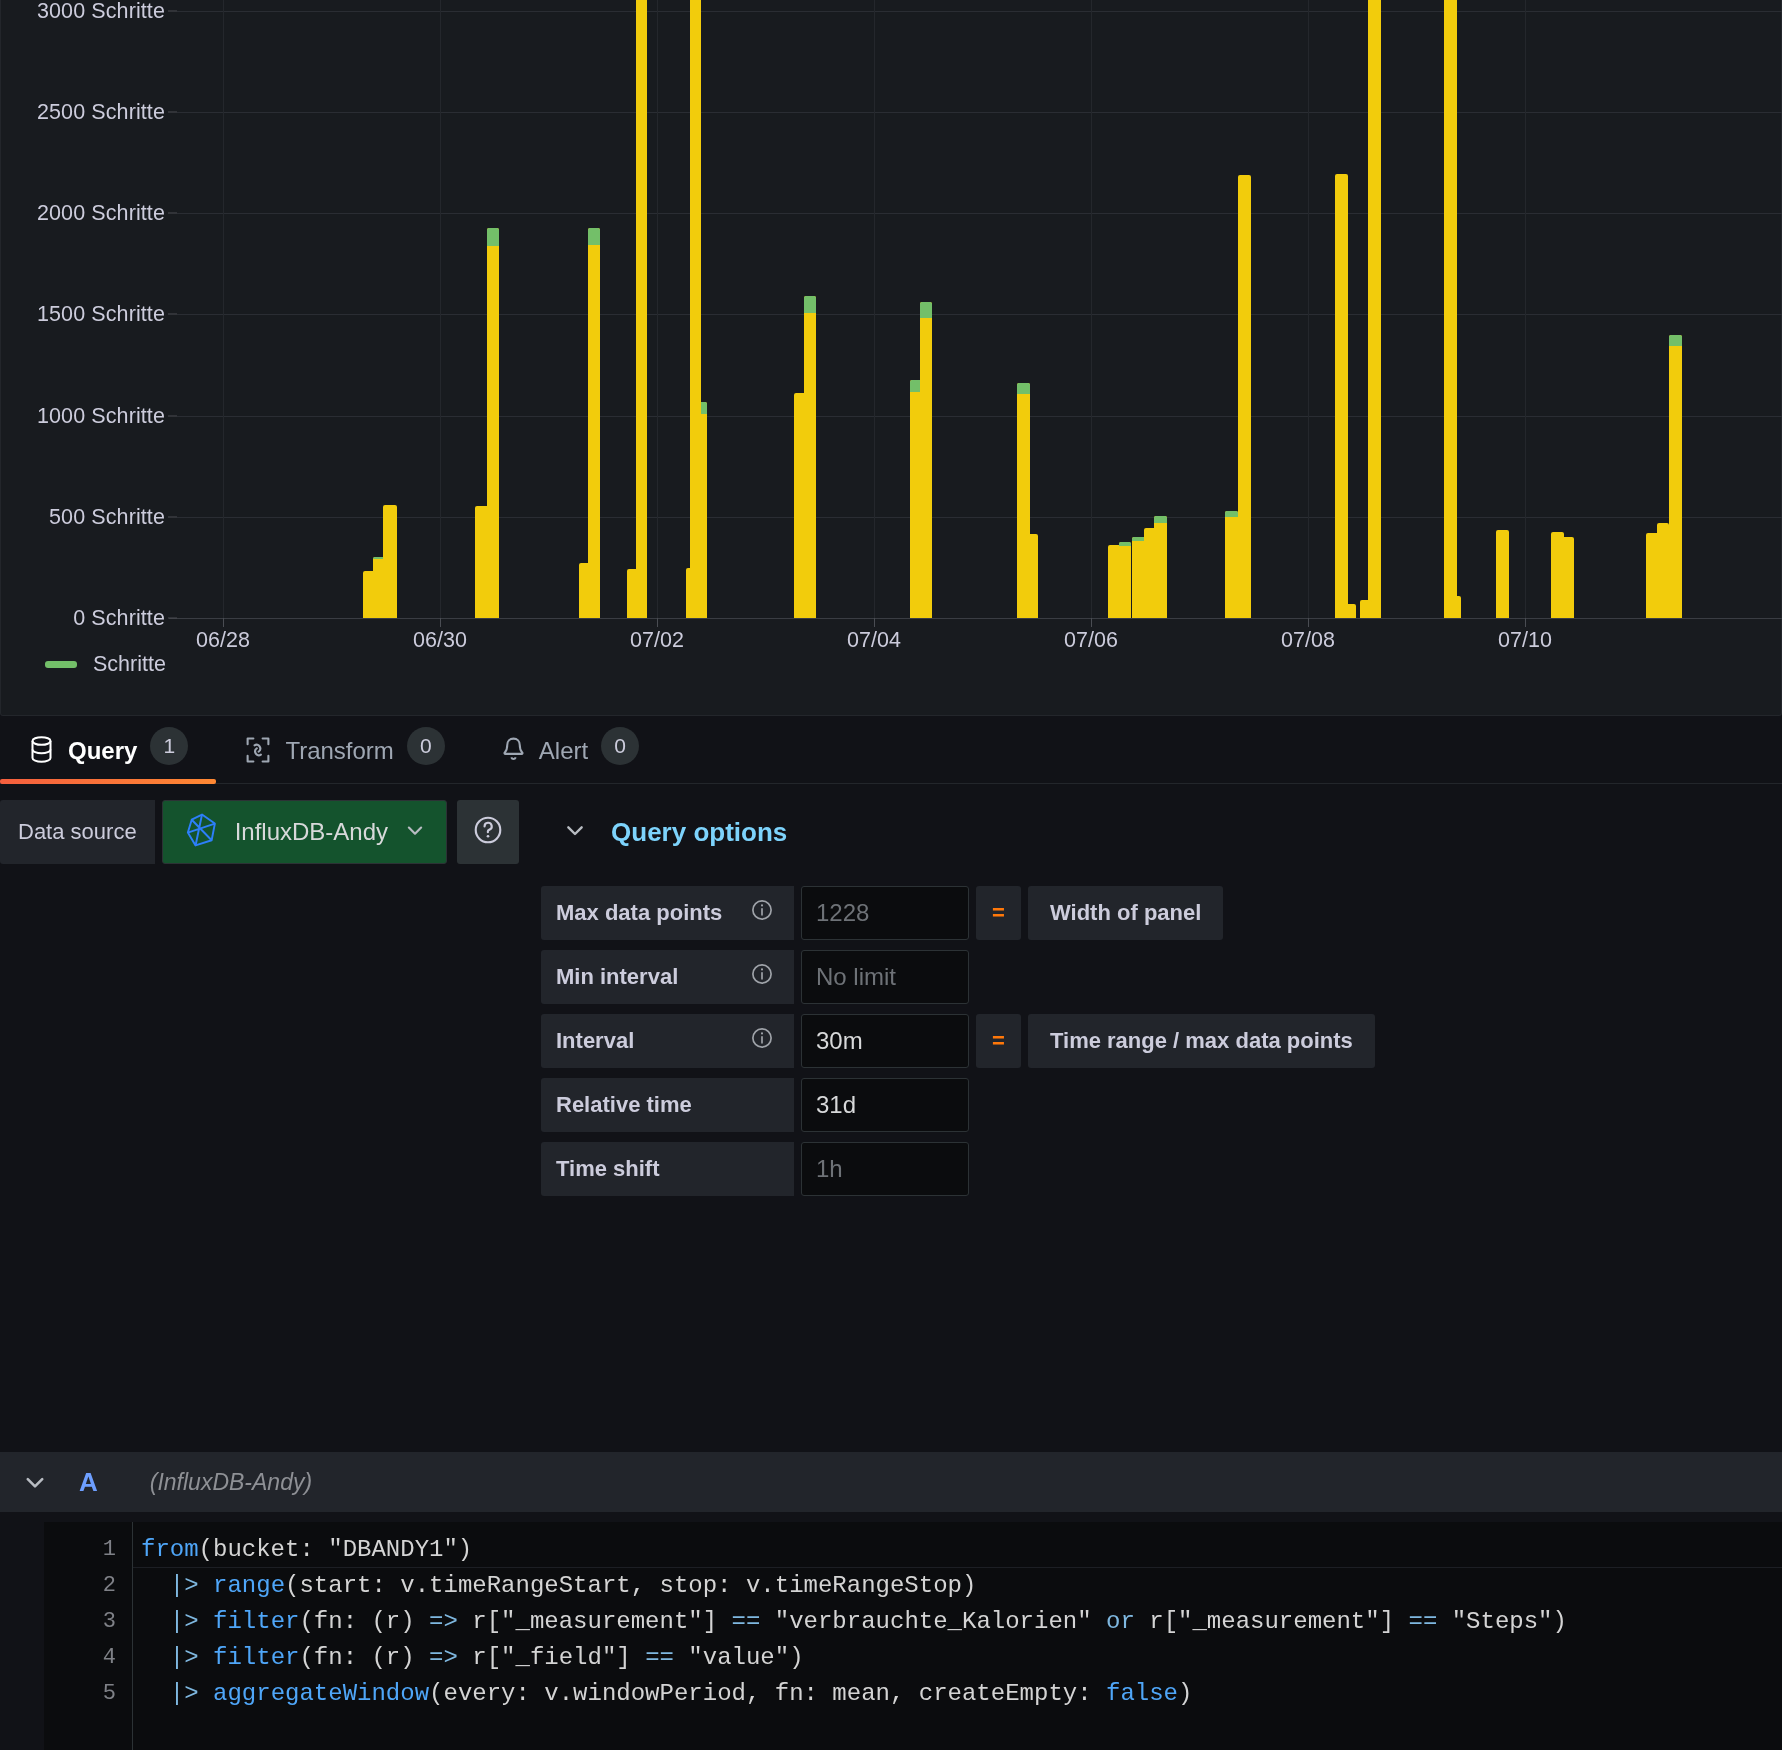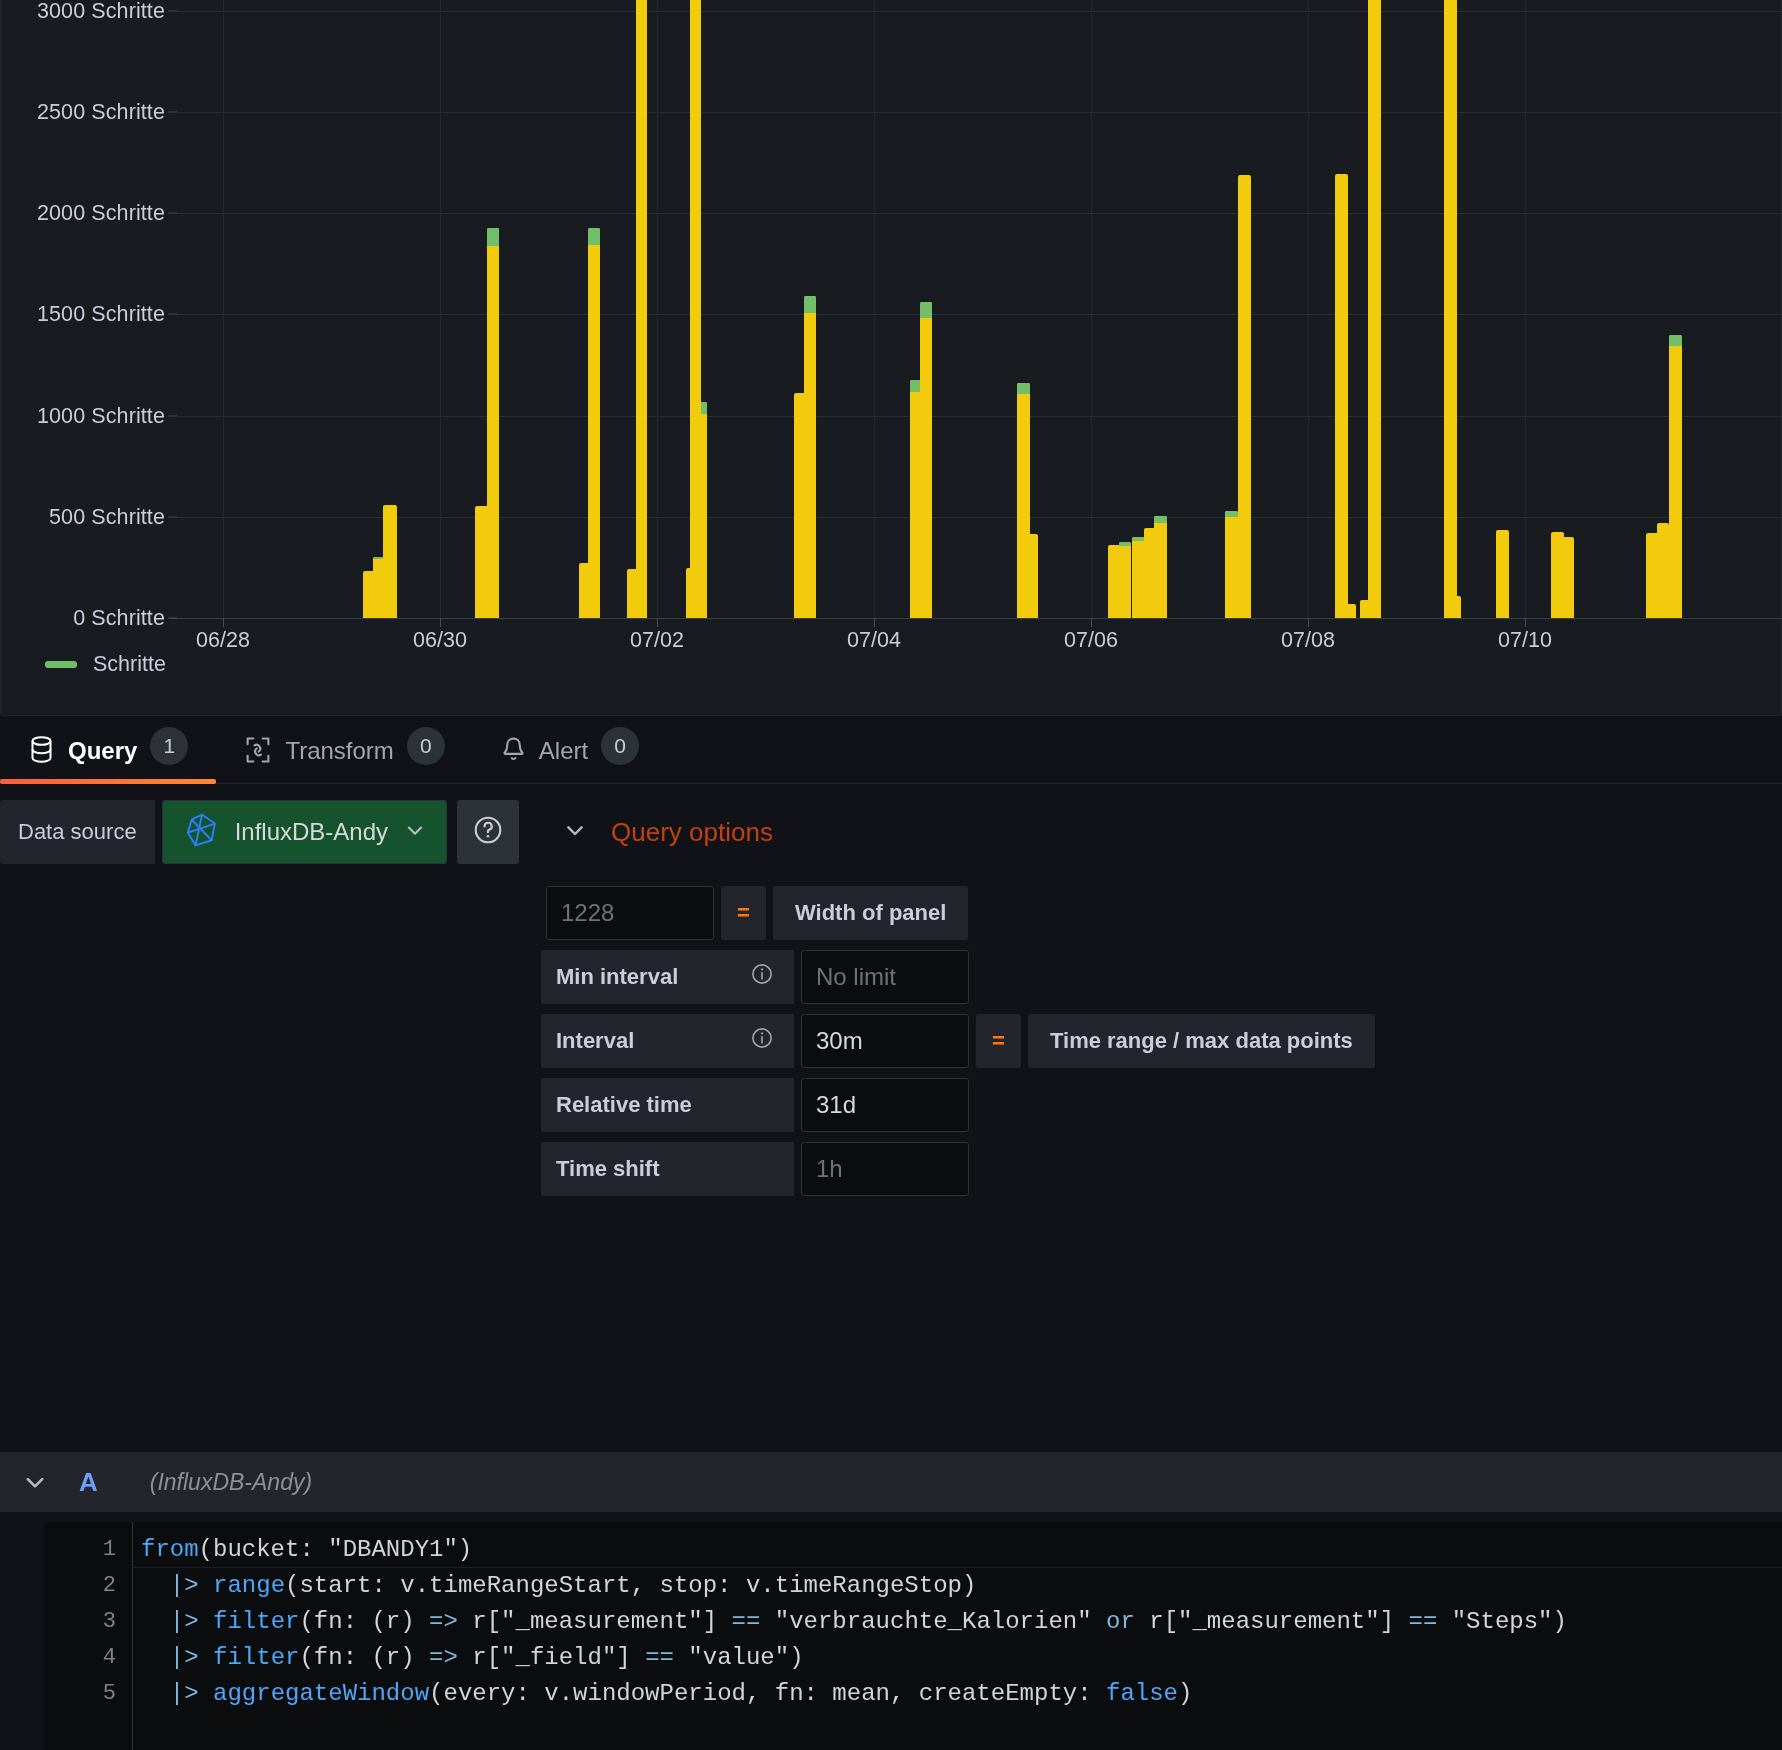--- a/index.html
+++ b/index.html
@@ -131,21 +131,21 @@
     margin-left: 10px; width: 62px; height: 64px;
     background: #2c3235; border-radius: 3px;
     display: flex; align-items: center; justify-content: center;
     cursor: pointer;
   }
   #qopts-header {
     margin-left: 44px; display: flex; align-items: center; gap: 24px;
     cursor: pointer; height: 64px;
   }
   #qopts-header .qo-title {
-    font-size: 26px; color: #c2410c; font-weight: normal;
+    font-size: 26px; color: #7dd3fc; font-weight: bold;
   }
 
   
   #qopts-form {
     position: absolute; left: 541px; top: 886px;
     display: flex; flex-direction: column; gap: 10px;
   }
   .form-row { display: flex; align-items: stretch; gap: 2px; height: 54px; }
   .form-label {
     background: #22252b; border-radius: 3px 0 0 3px;
@@ -424,20 +424,30 @@
         <path d="M4 7l5 5 5-5"></path>
       </svg>
     </span>
     <span class="qo-title">Query options</span>
   </div>
 </div>
 
 <div id="qopts-form">
 
   <div class="form-row">
+    <div class="form-label">
+      <span>Max data points</span>
+      <span>
+        <svg width="24" height="24" viewBox="0 0 20 20" fill="none" stroke="#9fa3a9" stroke-width="1.4">
+          <circle cx="10" cy="10" r="7.6"></circle>
+          <path d="M10 9v5" stroke-linecap="round"></path>
+          <circle cx="10" cy="6.2" r=".9" fill="#9fa3a9" stroke="none"></circle>
+        </svg>
+      </span>
+    </div>
     <div class="form-input placeholder">1228</div>
     <div class="eq-box">=</div>
     <div class="eq-desc">Width of panel</div>
   </div>
 
   <div class="form-row">
     <div class="form-label">
       <span>Min interval</span>
       <span>
         <svg width="24" height="24" viewBox="0 0 20 20" fill="none" stroke="#9fa3a9" stroke-width="1.4">

